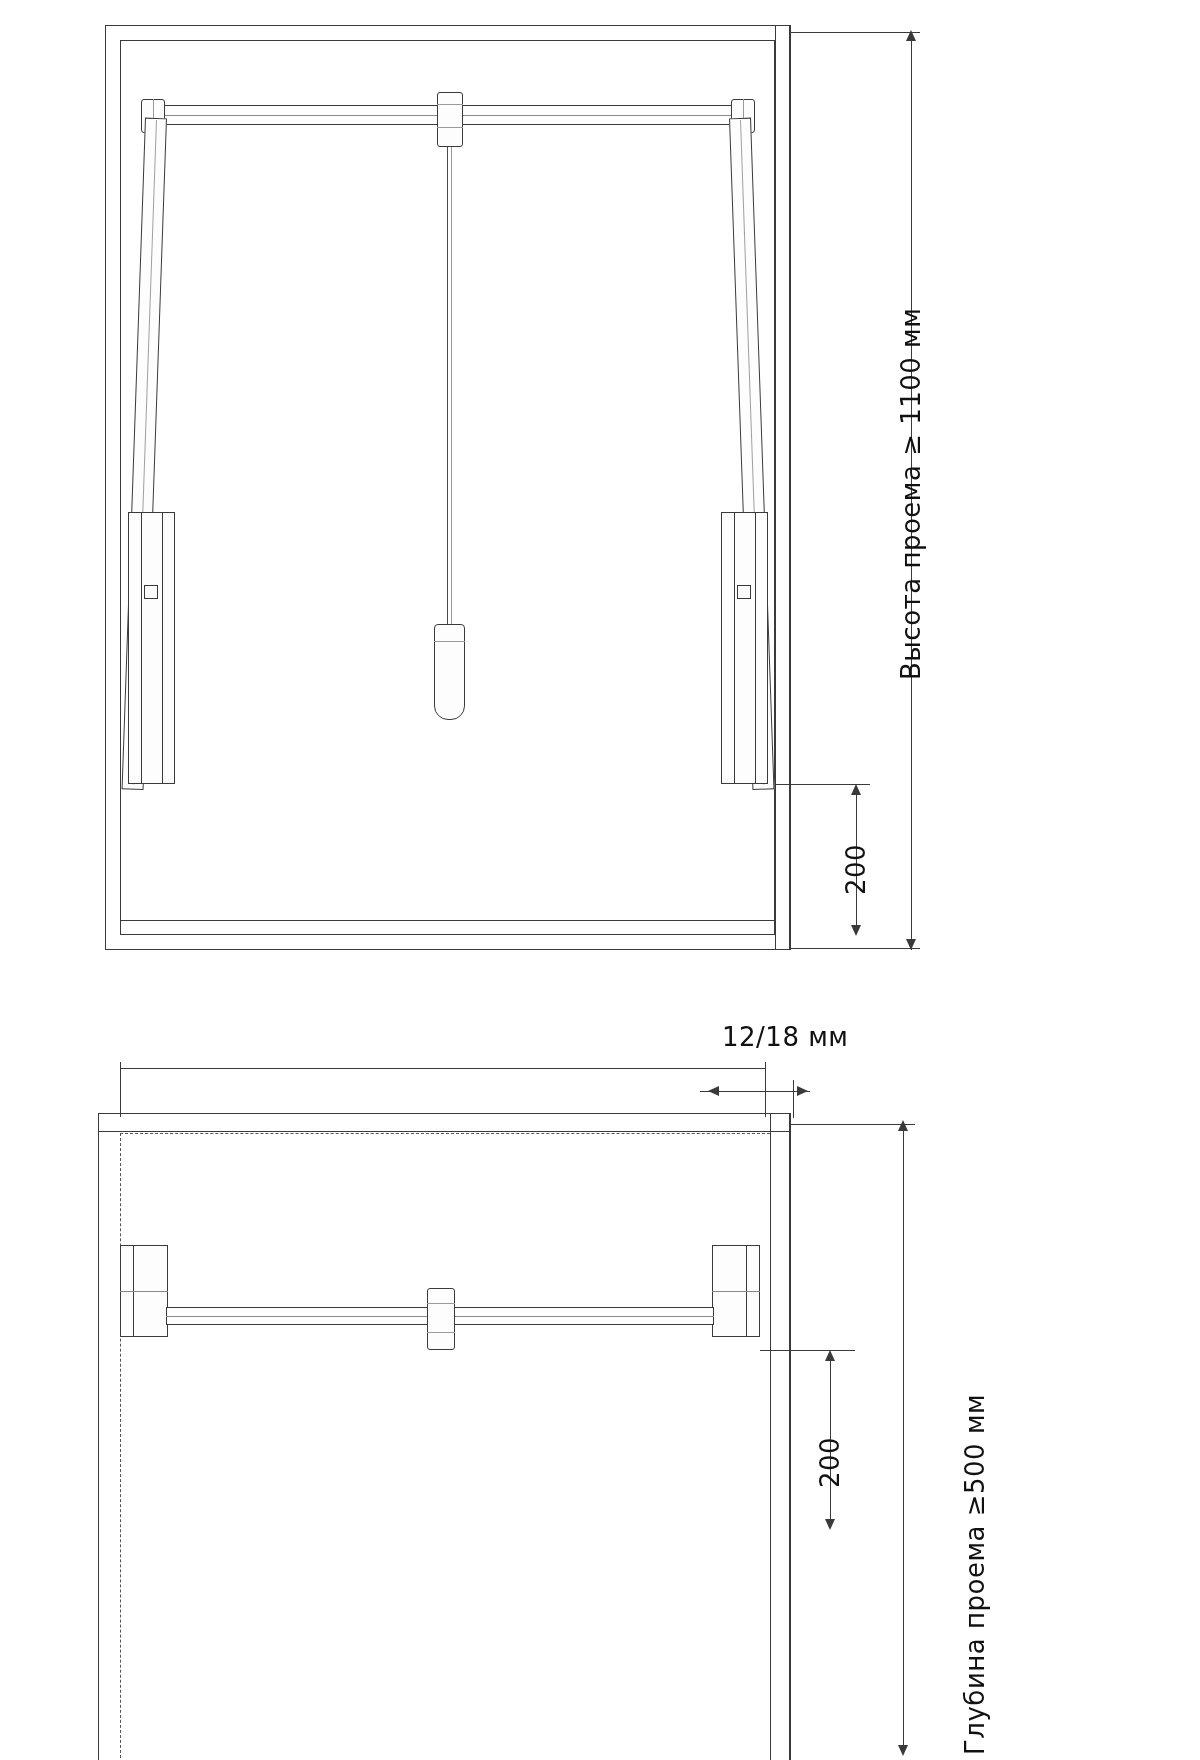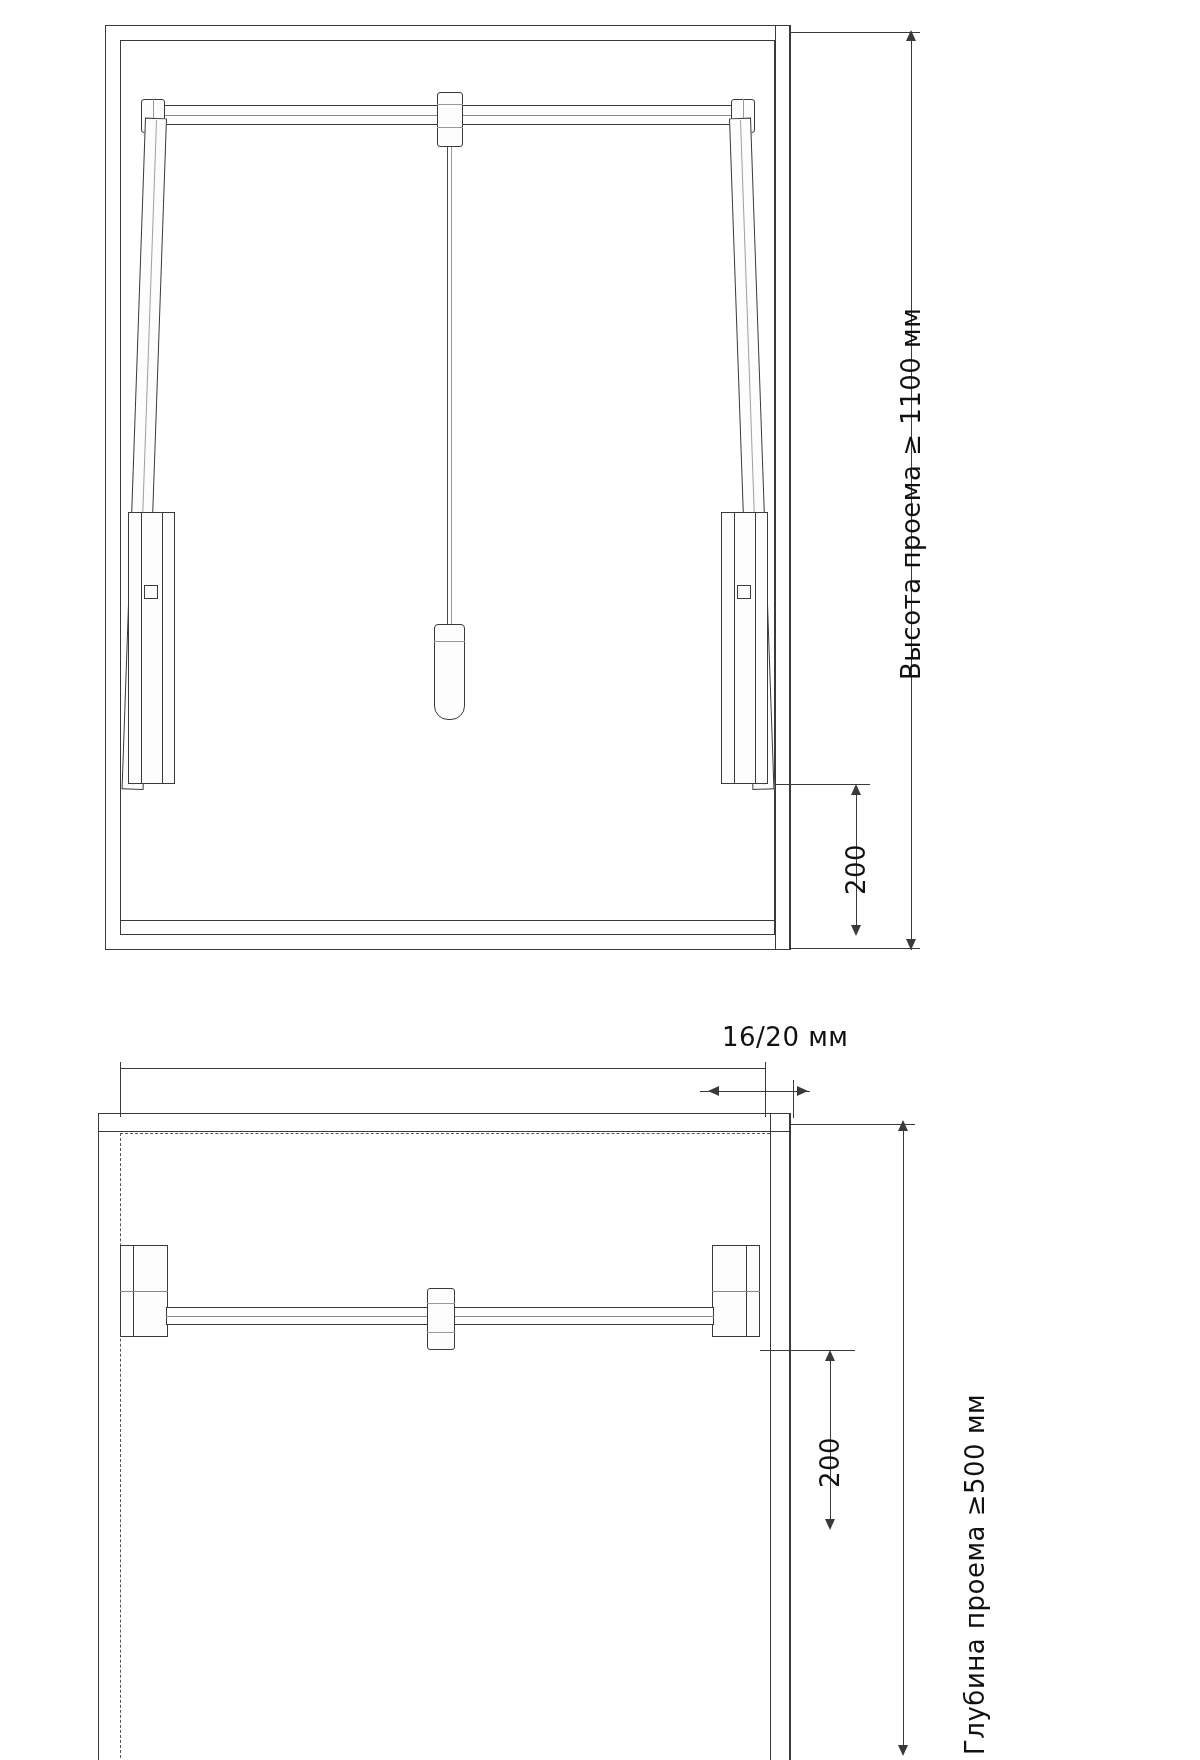--- a/index.html
+++ b/index.html
@@ -179,21 +179,21 @@
   <div class="ln h" style="left:427px; top:1303px; width:28px; background:#9a9a9a;"></div>
   <div class="ln h" style="left:427px; top:1332px; width:28px; background:#9a9a9a;"></div>
 
   <div class="ln h" style="left:120px; top:1068px; width:645px;"></div>
   <div class="ln v" style="left:120px; top:1062px; height:55px;"></div>
   <div class="ln v" style="left:765px; top:1062px; height:55px;"></div>
   <div class="ln v" style="left:793px; top:1080px; height:38px;"></div>
   <div class="arr left" style="left:708px; top:1086px;"></div>
   <div class="arr right" style="left:797px; top:1086px;"></div>
   <div class="ln h" style="left:700px; top:1091px; width:110px;"></div>
-  <div class="dim-text" style="left:722px; top:1022px;">16/20 мм</div>
+  <div class="dim-text" style="left:722px; top:1022px;">12/18 мм</div>
 
   <div class="ln v" style="left:903px; top:1128px; height:626px;"></div>
   <div class="arr up" style="left:898px; top:1120px;"></div>
   <div class="arr down" style="left:898px; top:1745px;"></div>
   <div class="ln h" style="left:790px; top:1124px; width:125px;"></div>
   <div class="dim-text vert" style="left:960px; top:1755px;">Глубина проема ≥500 мм</div>
 
   <div class="ln h" style="left:760px; top:1350px; width:95px;"></div>
   <div class="ln v" style="left:830px; top:1356px; height:172px;"></div>
   <div class="arr up" style="left:825px; top:1350px;"></div>

